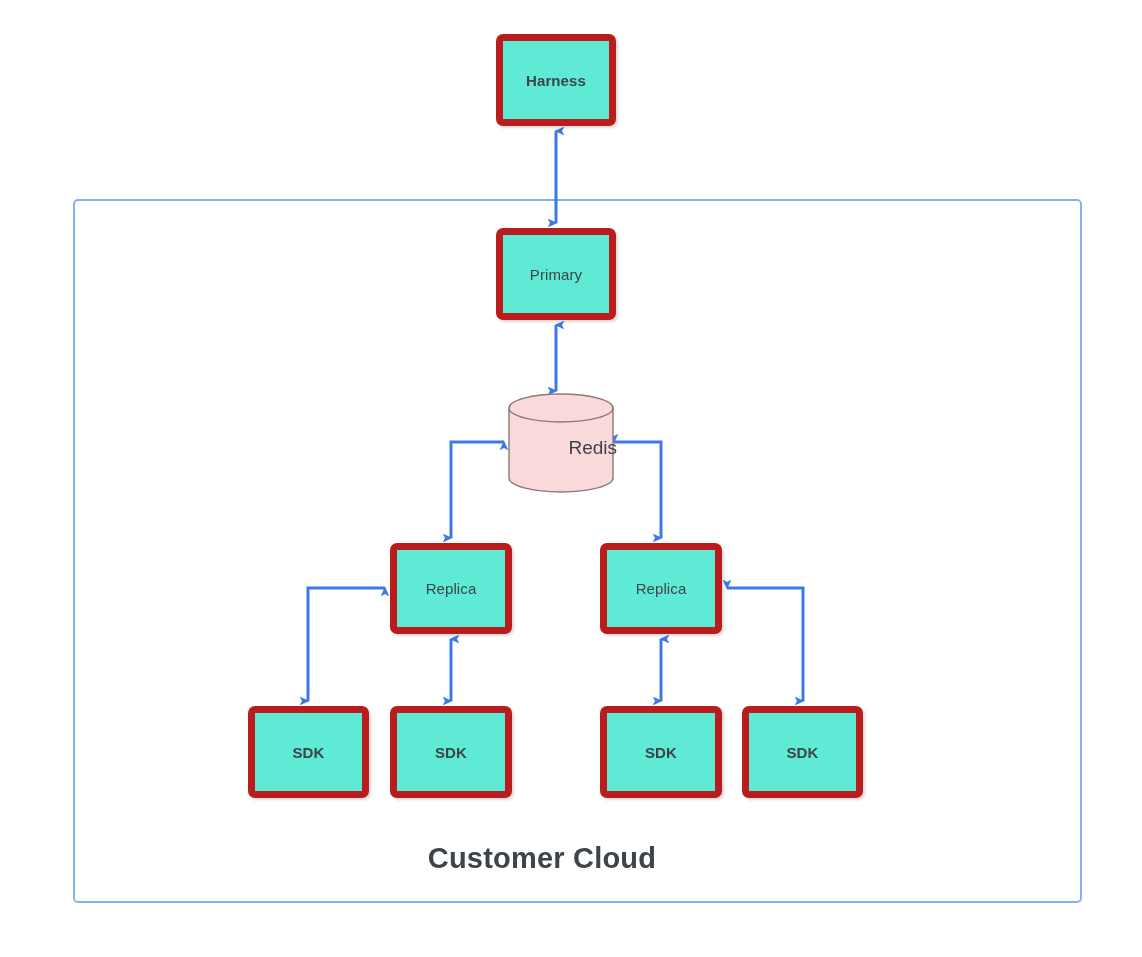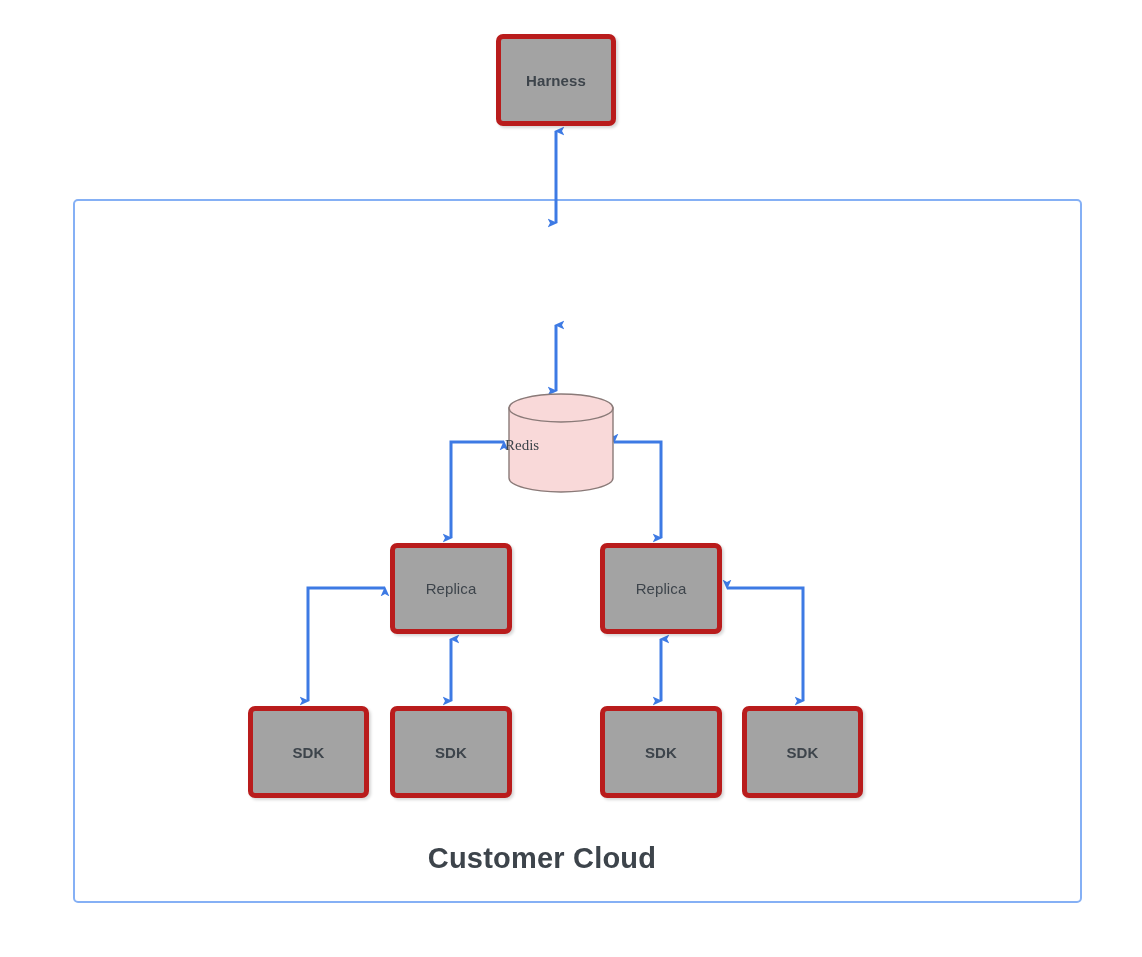--- a/index.html
+++ b/index.html
@@ -24,22 +24,22 @@
     top: 0;
     width: 1142px;
     height: 957px;
   }
   .node {
     position: absolute;
     box-sizing: border-box;
     display: flex;
     align-items: center;
     justify-content: center;
-    background: #a3a3a3;
-    border: 5px solid #b91c1c;
+    background: #5eead4;
+    border: 7px solid #b91c1c;
     border-radius: 7px;
     color: #3d444b;
     font-size: 15px;
     letter-spacing: 0.1px;
     box-shadow: 2px 2px 3px rgba(0,0,0,0.16);
     user-select: none;
   }
   .node.bold { font-weight: bold; }
   .node .node-label { pointer-events: none; }
 
@@ -58,25 +58,24 @@
     color: #3d444b;
     letter-spacing: 0.2px;
     user-select: none;
   }
 
   .cyl {
     position: absolute;
   }
   .cyl-text {
     position: absolute;
-    text-align: left;
-    font-size: 15px;
+    text-align: right;
+    font-size: 19px;
     color: #3d444b;
     user-select: none;
-    font-family: Liberation Serif, serif;
   }
 </style>
 </head>
 <body>
 
 <div id="canvas">
 
   <div class="cloud-box" style="left:73px; top:199px; width:1009px; height:704px;"></div>
 
   <svg class="layer" viewBox="0 0 1142 957" xmlns="http://www.w3.org/2000/svg">
@@ -122,20 +121,23 @@
   <svg class="cyl" style="left:505px; top:392px; width:112px; height:102px;" viewBox="0 0 112 102" xmlns="http://www.w3.org/2000/svg">
     <path d="M 4,16 L 4,86 A 52,14 0 0 0 108,86 L 108,16 Z" fill="#f9d9d9" stroke="#8a7a78" stroke-width="1.4"></path>
     <ellipse cx="56" cy="16" rx="52" ry="14" fill="#f9d9d9" stroke="#8a7a78" stroke-width="1.4"></ellipse>
   </svg>
   <div class="cyl-text" style="left:505px; top:437px; width:112px;">Redis</div>
 
   <div class="node bold" style="left:496px; top:34px; width:120px; height:92px;">
     <span class="node-label">Harness</span>
   </div>
 
+  <div class="node" style="left:496px; top:228px; width:120px; height:92px;">
+    <span class="node-label">Primary</span>
+  </div>
 
   <div class="node" style="left:390px; top:543px; width:122px; height:91px;">
     <span class="node-label">Replica</span>
   </div>
 
   <div class="node" style="left:600px; top:543px; width:122px; height:91px;">
     <span class="node-label">Replica</span>
   </div>
 
   <div class="node bold" style="left:248px; top:706px; width:121px; height:92px;">

